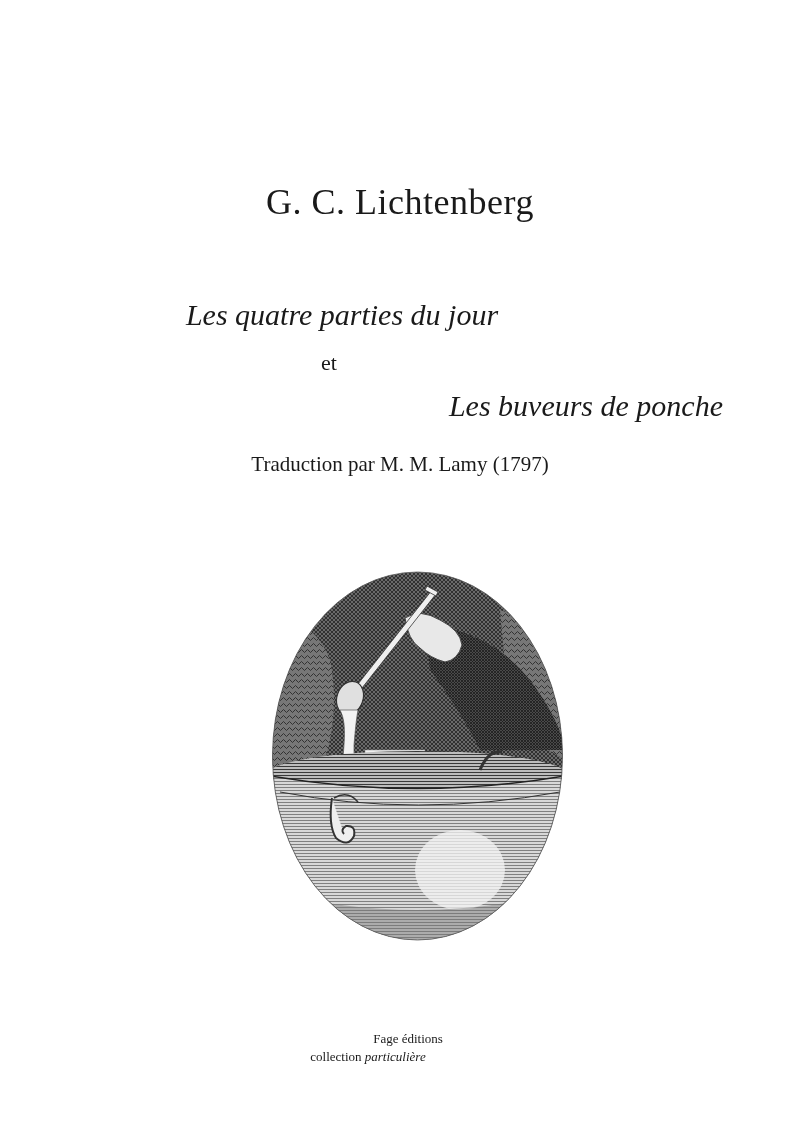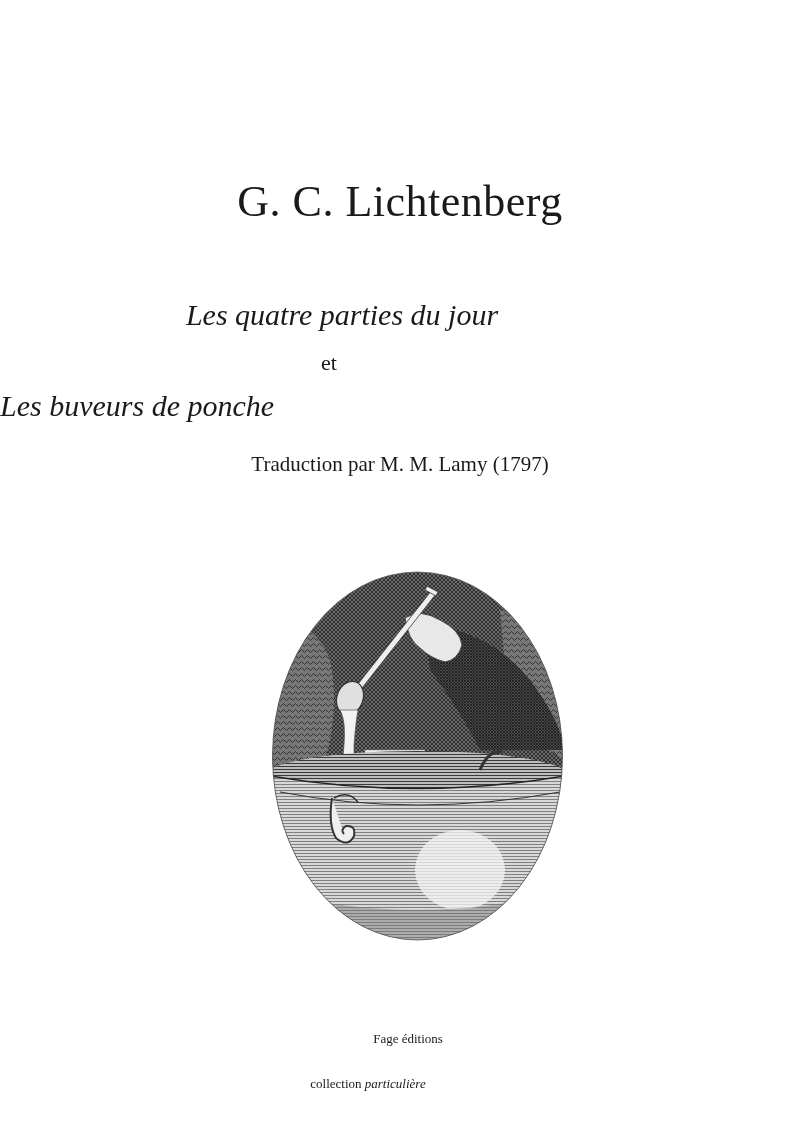--- a/index.html
+++ b/index.html
@@ -1,24 +1,24 @@
 <!DOCTYPE html>
 <html><head>
   <meta charset="utf-8">
   <style>
     html, body { margin: 0; padding: 0; background: #ffffff; }
     body { width: 800px; height: 1122px; position: relative; overflow: hidden; font-family: "Liberation Serif", "DejaVu Serif", serif; color: #1a1a1a; }
-    .author { position: absolute; top: 172px; left: 0; width: 800px; text-align: center; font-size: 44px; letter-spacing: 0.5px; line-height: 60px; }
+    .author { position: absolute; top: 172px; left: 0; width: 800px; text-align: center; font-size: 36px; letter-spacing: 0.5px; line-height: 60px; }
     .title1 { position: absolute; top: 295px; left: 0; width: 684px; text-align: center; font-size: 30px; font-style: italic; line-height: 40px; }
     .et { position: absolute; top: 348px; left: 0; width: 658px; text-align: center; font-size: 22px; line-height: 30px; }
-    .title2 { position: absolute; top: 385px; left: 0; width: 723px; text-align: left; font-size: 30px; font-style: italic; line-height: 42px; }
+    .title2 { position: absolute; top: 385px; left: 0; width: 723px; text-align: right; font-size: 30px; font-style: italic; line-height: 42px; }
     .translation { position: absolute; top: 450px; left: 0; width: 800px; text-align: center; font-size: 21px; line-height: 28px; }
     .engraving { position: absolute; left: 270px; top: 570px; width: 295px; height: 372px; }
     .publisher { position: absolute; top: 1030px; left: 8px; width: 800px; text-align: center; font-size: 13px; line-height: 17px; }
-    .collection { position: absolute; top: 1048px; left: 0; width: 736px; text-align: center; font-size: 13px; line-height: 17px; margin-top: 27px; }
+    .collection { position: absolute; top: 1048px; left: 0; width: 736px; text-align: center; font-size: 13px; line-height: 17px; }
     .collection i { font-style: italic; }
   </style>
 </head>
 <body>
 
 <div class="author">G. C. Lichtenberg</div>
 
 <div class="title1">Les quatre parties du jour</div>
 <div class="et">et</div>
 <div class="title2">Les buveurs de ponche</div>

